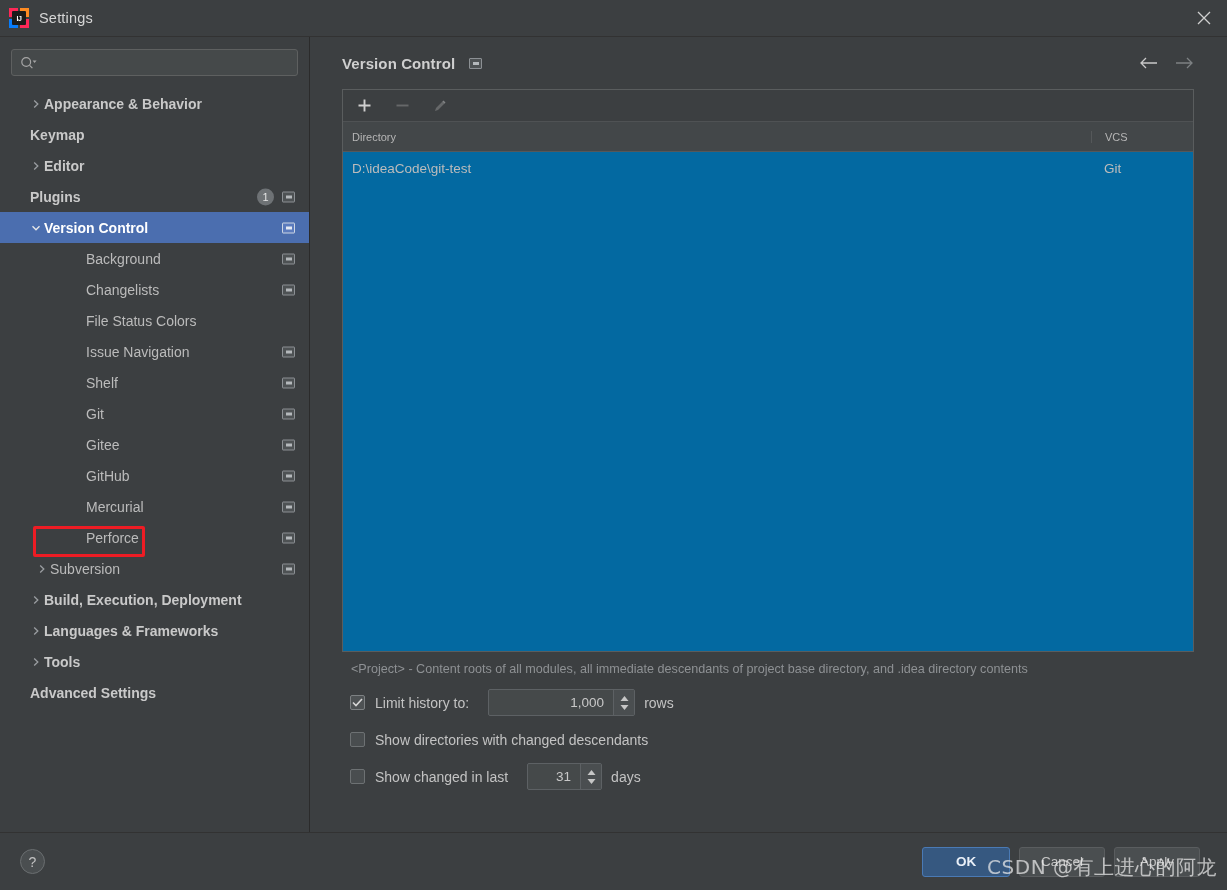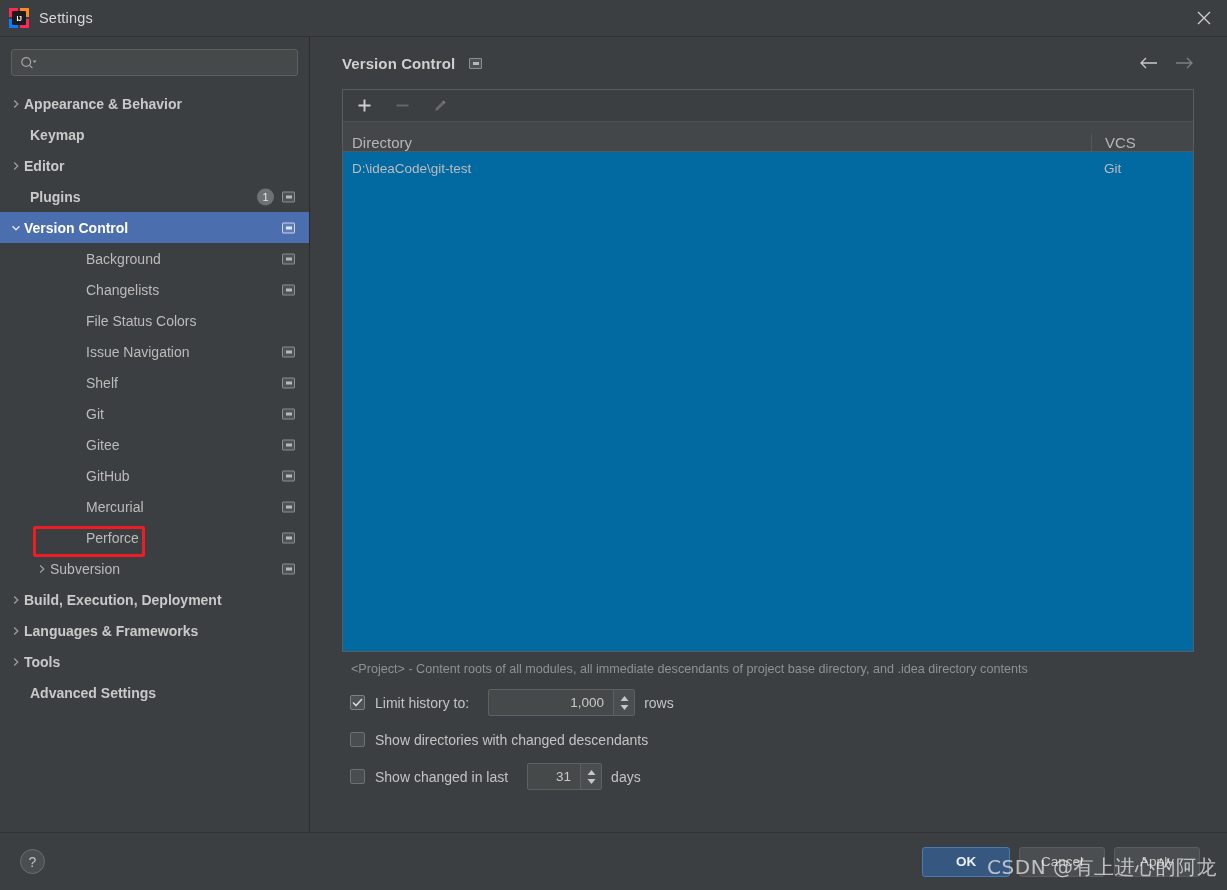--- a/index.html
+++ b/index.html
@@ -92,21 +92,21 @@
   .tree-item .arrow {
     width: 16px; flex: 0 0 16px;
     display: flex; align-items: center; justify-content: center;
     color: #9a9da1;
   }
   .tree-item.selected .arrow { color: #e8e8e8; }
   .tl { color: #bbbbbb; }
   .tl.bold { font-weight: bold; color: #c9c9c9; }
   .tree-item.selected .tl.bold { color: #ffffff; }
 
-  .depth0 { padding-left: 8px; }
+  .depth0 { padding-left: 28px; }
   .depth0-noarrow { padding-left: 30px; }
   .depth1 { padding-left: 34px; }
   .depth1-noarrow { padding-left: 86px; }
 
   .badge-icon {
     position: absolute; right: 14px; top: 50%; transform: translateY(-50%);
     width: 13px; height: 11px;
     border: 1px solid #8c9094; border-radius: 1px;
     background: #4e5254;
     display: flex; align-items: center; justify-content: center;
@@ -174,24 +174,24 @@
     padding-left: 10px; gap: 16px;
   }
   .tb-btn {
     width: 22px; height: 22px;
     display:flex; align-items:center; justify-content:center;
   }
   .tb-btn.disabled { opacity: .45; }
 
   .thead {
     height: 30px; flex: 0 0 30px;
-    display: flex; align-items: flex-end;
+    display: flex; align-items: center;
     background: #434749;
     border-bottom: 1px solid #55585a;
-    color: #b6b6b6; font-size: 15px;
+    color: #b6b6b6; font-size: 11px;
   }
   .th { display: flex; align-items: center; padding-left: 9px; }
   .th.dir { flex: 1 1 auto; }
   .th.vcs { width: 102px; flex: 0 0 102px; border-left: 1px solid #55585a; padding-left: 13px; }
 
   .tbody { flex: 1 1 auto; background: #0369a1; }
   .trow {
     height: 32px; display: flex; align-items: stretch;
     color: #bcbcbc; font-size: 13.5px;
   }

